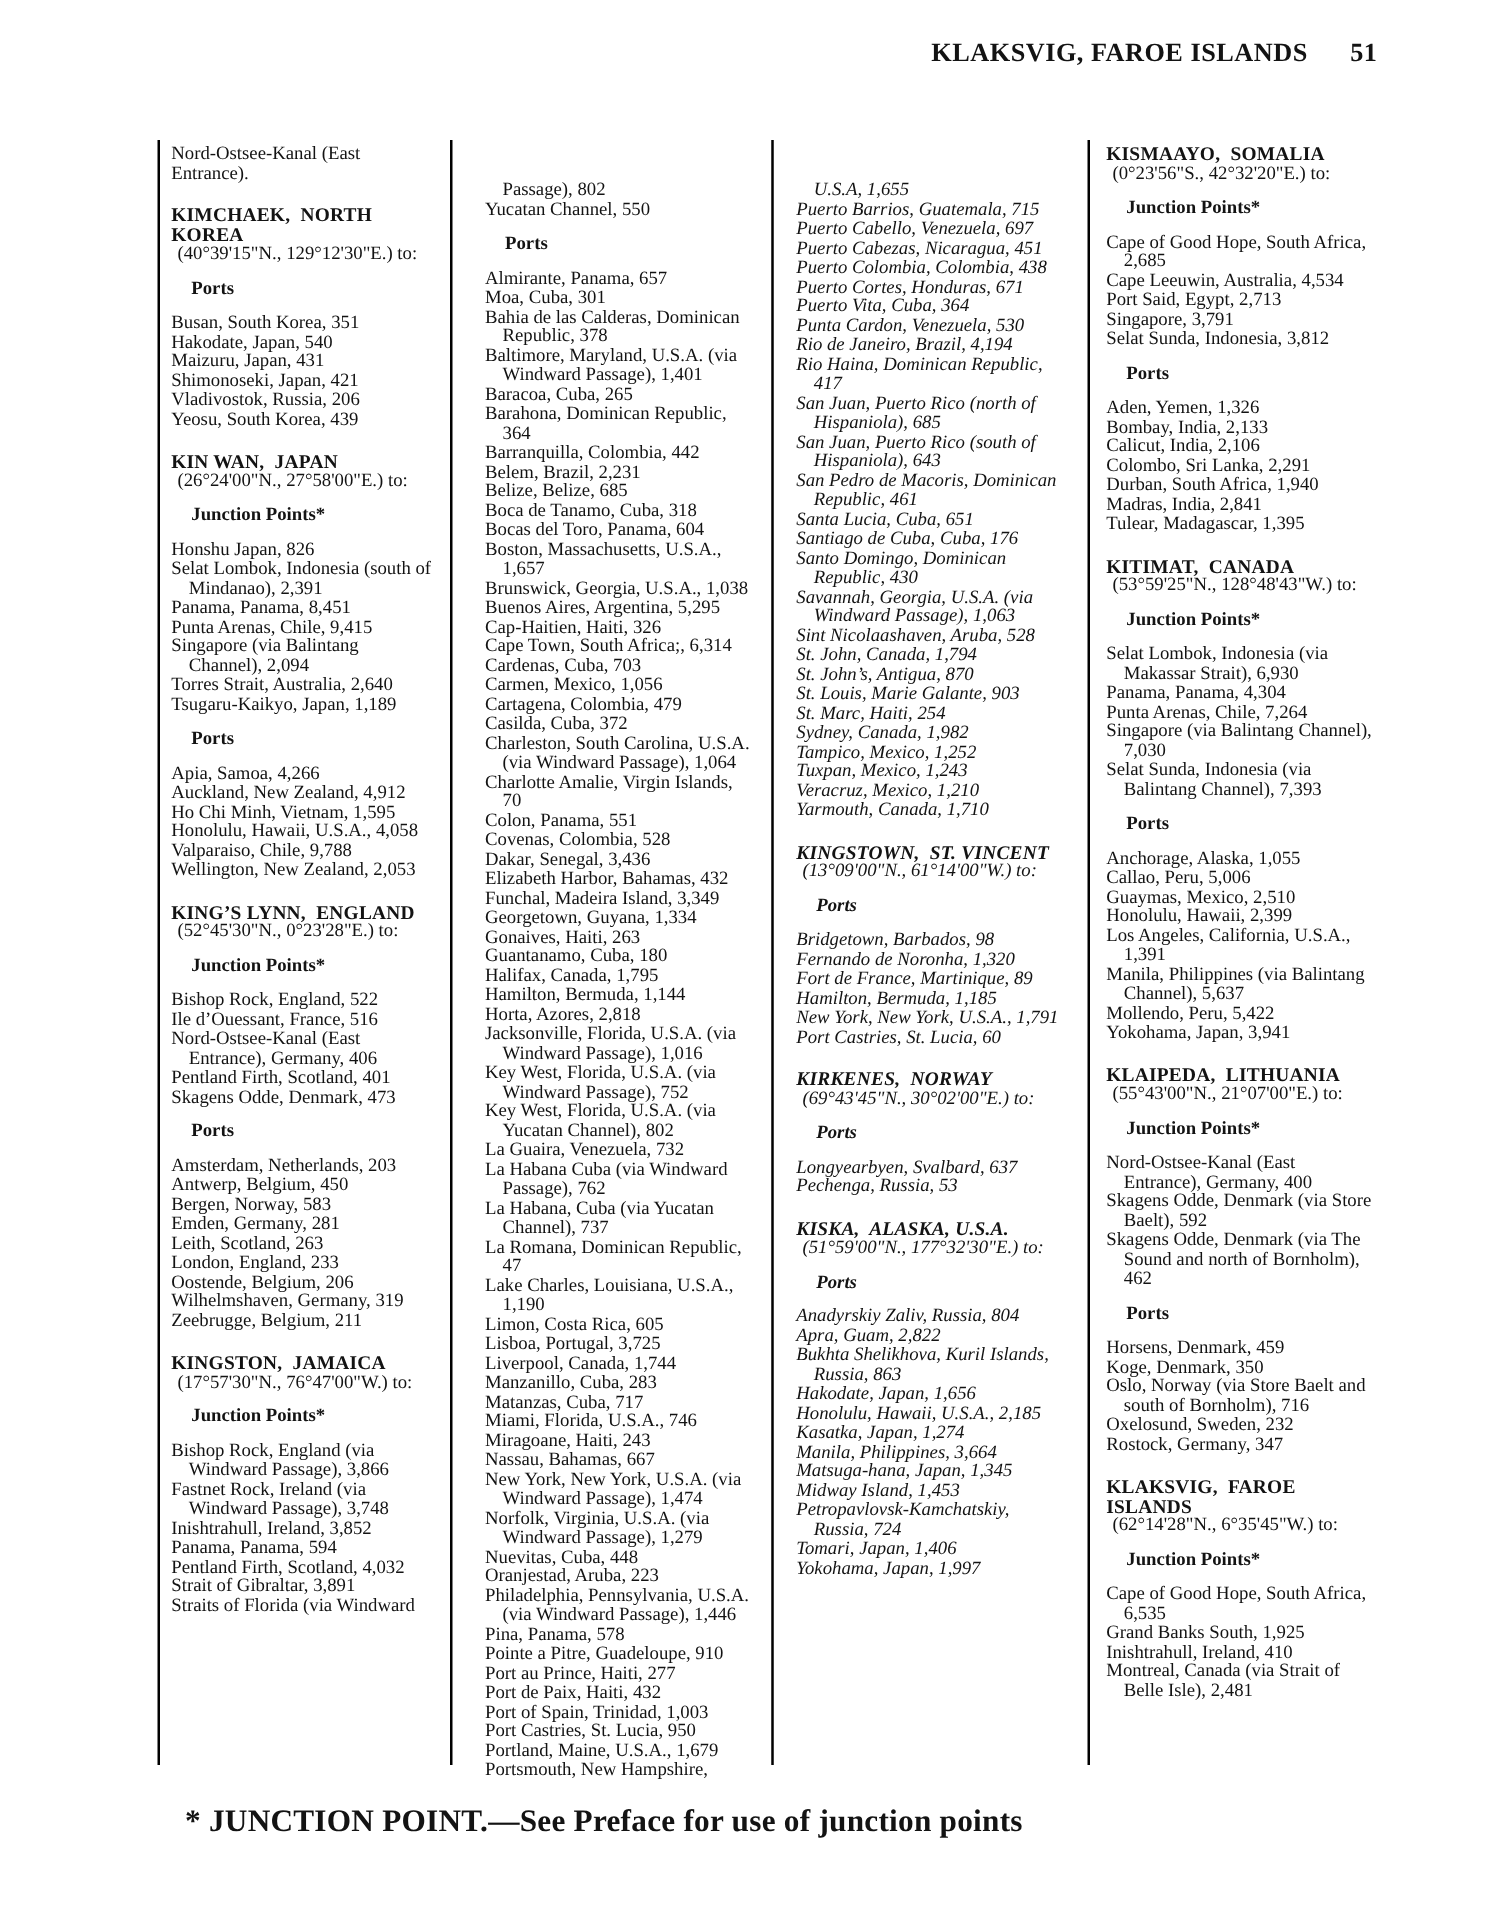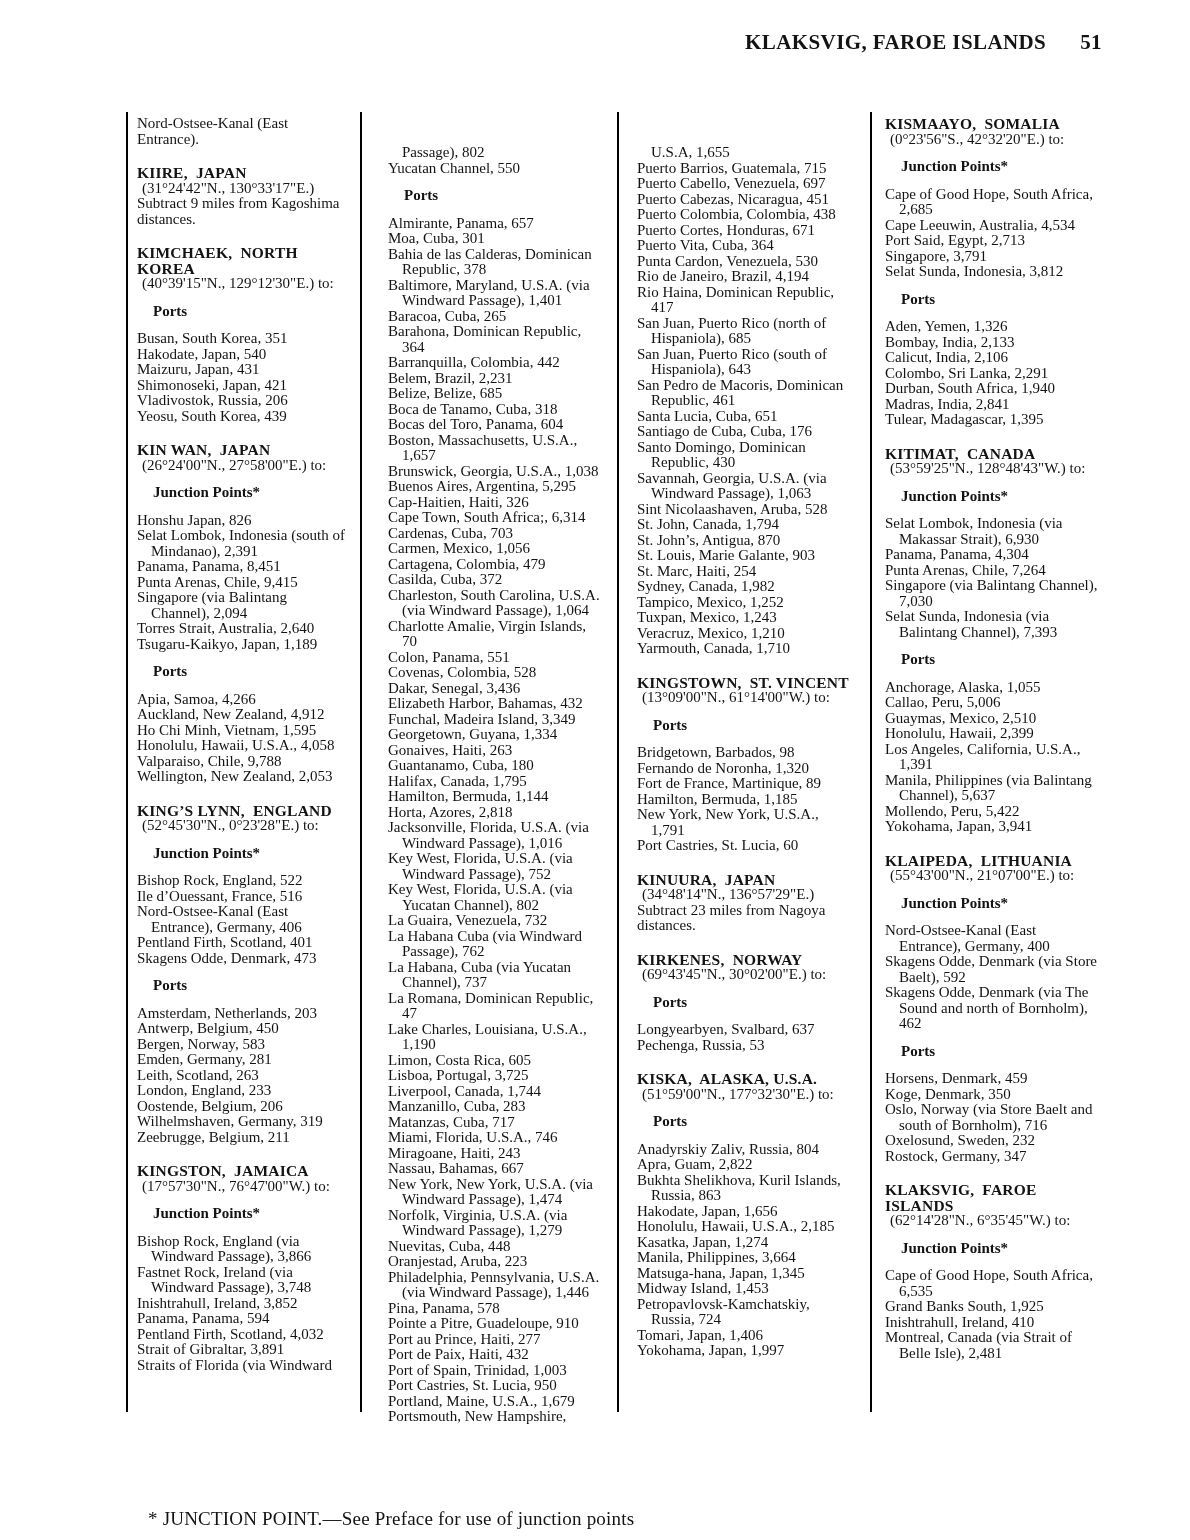--- a/index.html
+++ b/index.html
@@ -13,56 +13,51 @@
     font-weight:bold;font-size:21px;letter-spacing:0.4px;white-space:nowrap;padding-left:24px;
   }
   .page-header .pageno{display:inline-block;margin-left:34px;}
   .vrule{position:absolute;top:112px;height:1300px;width:2px;background:#000;}
   .rule1{left:126px;} .rule2{left:360px;} .rule3{left:617px;} .rule4{left:870px;}
   .col{
     position:absolute;top:116px;font-size:15px;line-height:15.5px;
   }
   .col1{left:137px;width:208px;}
   .col2{left:388px;width:215px;}
-  .col3{left:637px;width:213px;}
+  .col3{left:637px;width:213px;font-style:italic;}
   .col4{left:885px;width:215px;}
   .block{margin-top:18px;}
   .block:first-child{margin-top:0;}
   .heading{font-weight:bold;font-size:15.5px;white-space:pre-wrap;letter-spacing:0.2px;}
   .coords{margin-left:5px;}
   .note{}
   .section-label{font-weight:bold;margin:12px 0 12px 16px;}
   .entry{padding-left:14px;text-indent:-14px;}
   .entry.wrap{text-indent:0;margin-top:29px;}
   .entry.flush{padding-left:0;text-indent:0;}
   .footnote{
-    position:absolute;left:148px;top:1508px;font-weight:normal;font-size:19px;
+    position:absolute;left:148px;top:1444px;font-weight:bold;font-size:25px;
     letter-spacing:0.2px;
   }
 </style>
 </head>
 <body>
 
 <div class="page-header">
   <span>KLAKSVIG, FAROE ISLANDS</span><span class="pageno">51</span>
 </div>
 
 <div class="vrule rule1"></div>
 <div class="vrule rule2"></div>
 <div class="vrule rule3"></div>
 <div class="vrule rule4"></div>
 
 <div class="col col1">
     <div class="block">
       <div class="entry flush">Nord-Ostsee-Kanal (East Entrance).</div>
-    </div>
-    <div class="block">
-      <div class="heading">KIIRE,  JAPAN</div>
-      <div class="coords">(31°24'42"N., 130°33'17"E.)</div>
-      <div class="note">Subtract 9 miles from Kagoshima distances.</div>
     </div>
     <div class="block">
       <div class="heading">KIMCHAEK,  NORTH KOREA</div>
       <div class="coords">(40°39'15"N., 129°12'30"E.) to:</div>
       <div class="section-label">Ports</div>
       <div class="entry">Busan, South Korea, 351</div>
       <div class="entry">Hakodate, Japan, 540</div>
       <div class="entry">Maizuru, Japan, 431</div>
       <div class="entry">Shimonoseki, Japan, 421</div>
       <div class="entry">Vladivostok, Russia, 206</div>
@@ -224,25 +219,20 @@
       <div class="coords">(13°09'00"N., 61°14'00"W.) to:</div>
       <div class="section-label">Ports</div>
       <div class="entry">Bridgetown, Barbados, 98</div>
       <div class="entry">Fernando de Noronha, 1,320</div>
       <div class="entry">Fort de France, Martinique, 89</div>
       <div class="entry">Hamilton, Bermuda, 1,185</div>
       <div class="entry">New York, New York, U.S.A., 1,791</div>
       <div class="entry">Port Castries, St. Lucia, 60</div>
     </div>
     <div class="block">
-      <div class="heading">KINUURA,  JAPAN</div>
-      <div class="coords">(34°48'14"N., 136°57'29"E.)</div>
-      <div class="note">Subtract 23 miles from Nagoya distances.</div>
-    </div>
-    <div class="block">
       <div class="heading">KIRKENES,  NORWAY</div>
       <div class="coords">(69°43'45"N., 30°02'00"E.) to:</div>
       <div class="section-label">Ports</div>
       <div class="entry">Longyearbyen, Svalbard, 637</div>
       <div class="entry">Pechenga, Russia, 53</div>
     </div>
     <div class="block">
       <div class="heading">KISKA,  ALASKA, U.S.A.</div>
       <div class="coords">(51°59'00"N., 177°32'30"E.) to:</div>
       <div class="section-label">Ports</div>

